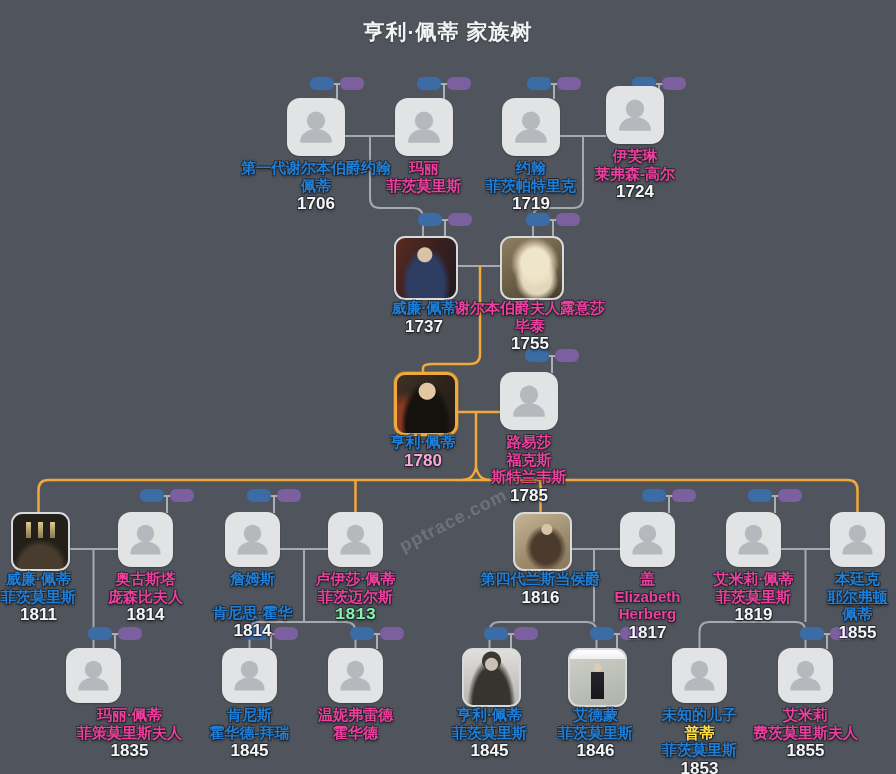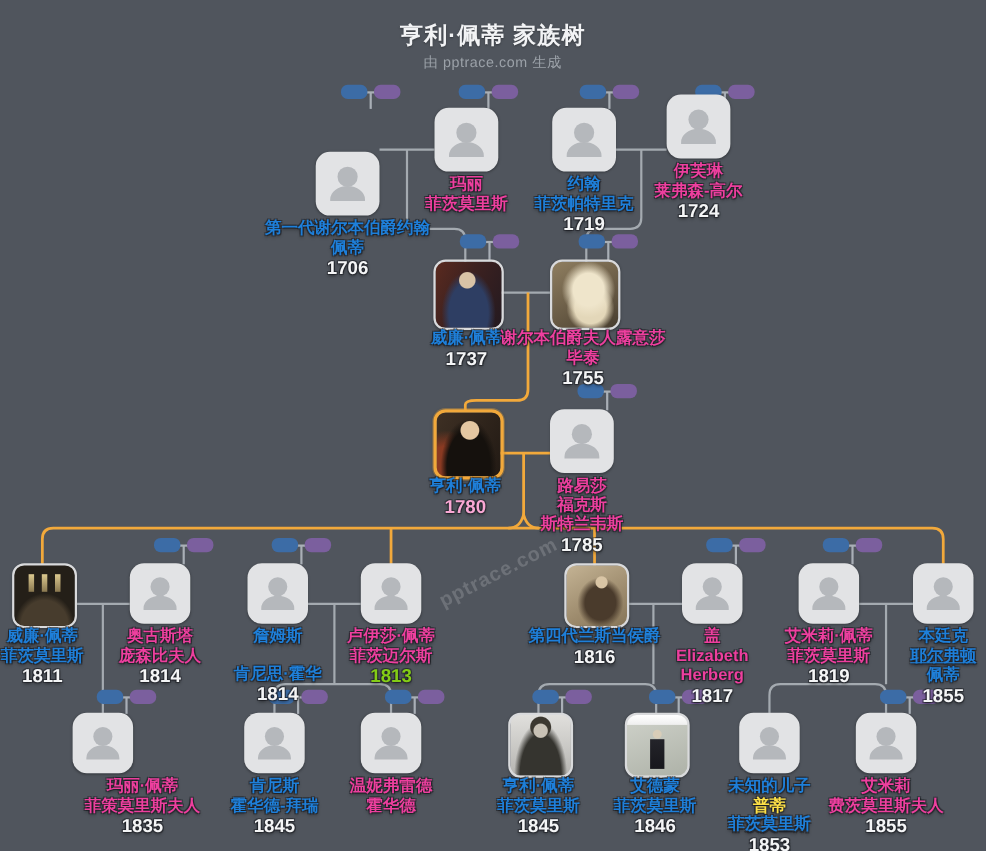--- a/index.html
+++ b/index.html
@@ -89,21 +89,20 @@
     linear-gradient(160deg, #CFD2CA, #AEB2A8);
     background-size:100% 9px,11px 11px,13px 27px,100% 100%;
     background-position:0 0,50% 12px,50% 22px,0 0;background-repeat:no-repeat;}
 </style>
 </head>
 <body>
 
 <div class="canvas">
 
   <div class="hdr-title">亨利·佩蒂 家族树</div>
-  <div class="hdr-sub">由 pptrace.com 生成</div>
 
   <svg class="wires" width="896" height="774" viewBox="0 0 896 774">
     <g id="gray-wires" fill="none" stroke="#AEB4BA" stroke-width="2" opacity="0.9">
       <path d="M345,136 H395"></path>
       <path d="M560,136 H606"></path>
       <path d="M370,136 V198 Q370,208 380,208 H413 Q423,208 423,218 V238"></path>
       <path d="M583,136 V198 Q583,208 573,208 H543 Q533,208 533,218 V238"></path>
       <path d="M454,266 H500"></path>
       <path d="M66,549 H118"></path>
       <path d="M280,549 H328"></path>
@@ -226,21 +225,21 @@
         <div class="pill p" style="background: rgb(123, 95, 158);"></div>
       </div>
       <div class="pillpair" style="left: 800px; top: 627px;">
         <div class="drop" style="height: 15px;"></div>
         <div class="link"></div>
         <div class="pill b" style="background: rgb(60, 108, 166);"></div>
         <div class="pill p" style="background: rgb(123, 95, 158);"></div>
       </div>
     </div>
   <div id="nodes-layer">
-      <div class="person" style="left: 287px; top: 98px; margin-top: 40px;">
+      <div class="person" style="left: 287px; top: 98px;">
         <div class="node" style="width: 58px; height: 58px;">
           <svg viewBox="0 0 55 55">
             <circle cx="27.5" cy="21.5" r="8.7" fill="#B5B8BC"></circle>
             <path d="M12.5 41 a15 11.5 0 0 1 30 0 l0 1.5 h-30 z" fill="#B5B8BC"></path>
           </svg>
         </div>
         <div class="label" style="left: 29px; top: 61px;">
           <div class="nm" style="color: rgb(30, 127, 217);">第一代谢尔本伯爵约翰</div>
           <div class="nm" style="color: rgb(30, 127, 217);">佩蒂</div>
           <div class="yr" style="color: rgb(244, 245, 246);">1706</div>
@@ -357,21 +356,21 @@
       <div class="person" style="left: 328px; top: 512px;">
         <div class="node" style="width: 55px; height: 55px;">
           <svg viewBox="0 0 55 55">
             <circle cx="27.5" cy="21.5" r="8.7" fill="#B5B8BC"></circle>
             <path d="M12.5 41 a15 11.5 0 0 1 30 0 l0 1.5 h-30 z" fill="#B5B8BC"></path>
           </svg>
         </div>
         <div class="label" style="left: 27.5px; top: 58px;">
           <div class="nm" style="color: rgb(237, 63, 158);">卢伊莎·佩蒂</div>
           <div class="nm" style="color: rgb(237, 63, 158);">菲茨迈尔斯</div>
-          <div class="yr" style="color: #84cc16;">1813</div>
+          <div class="yr" style="color: #86efac; font-family: Liberation Mono, monospace;">1813</div>
         </div>
       </div>
       <div class="person" style="left: 513px; top: 512px;">
         <div class="node photo pt-lansdowne1816" style="width: 55px; height: 55px;"></div>
         <div class="label" style="left: 27.5px; top: 58px;">
           <div class="nm" style="color: rgb(30, 127, 217);">第四代兰斯当侯爵</div>
           <div class="yr" style="color: rgb(244, 245, 246);">1816</div>
         </div>
       </div>
       <div class="person" style="left: 620px; top: 512px;">

